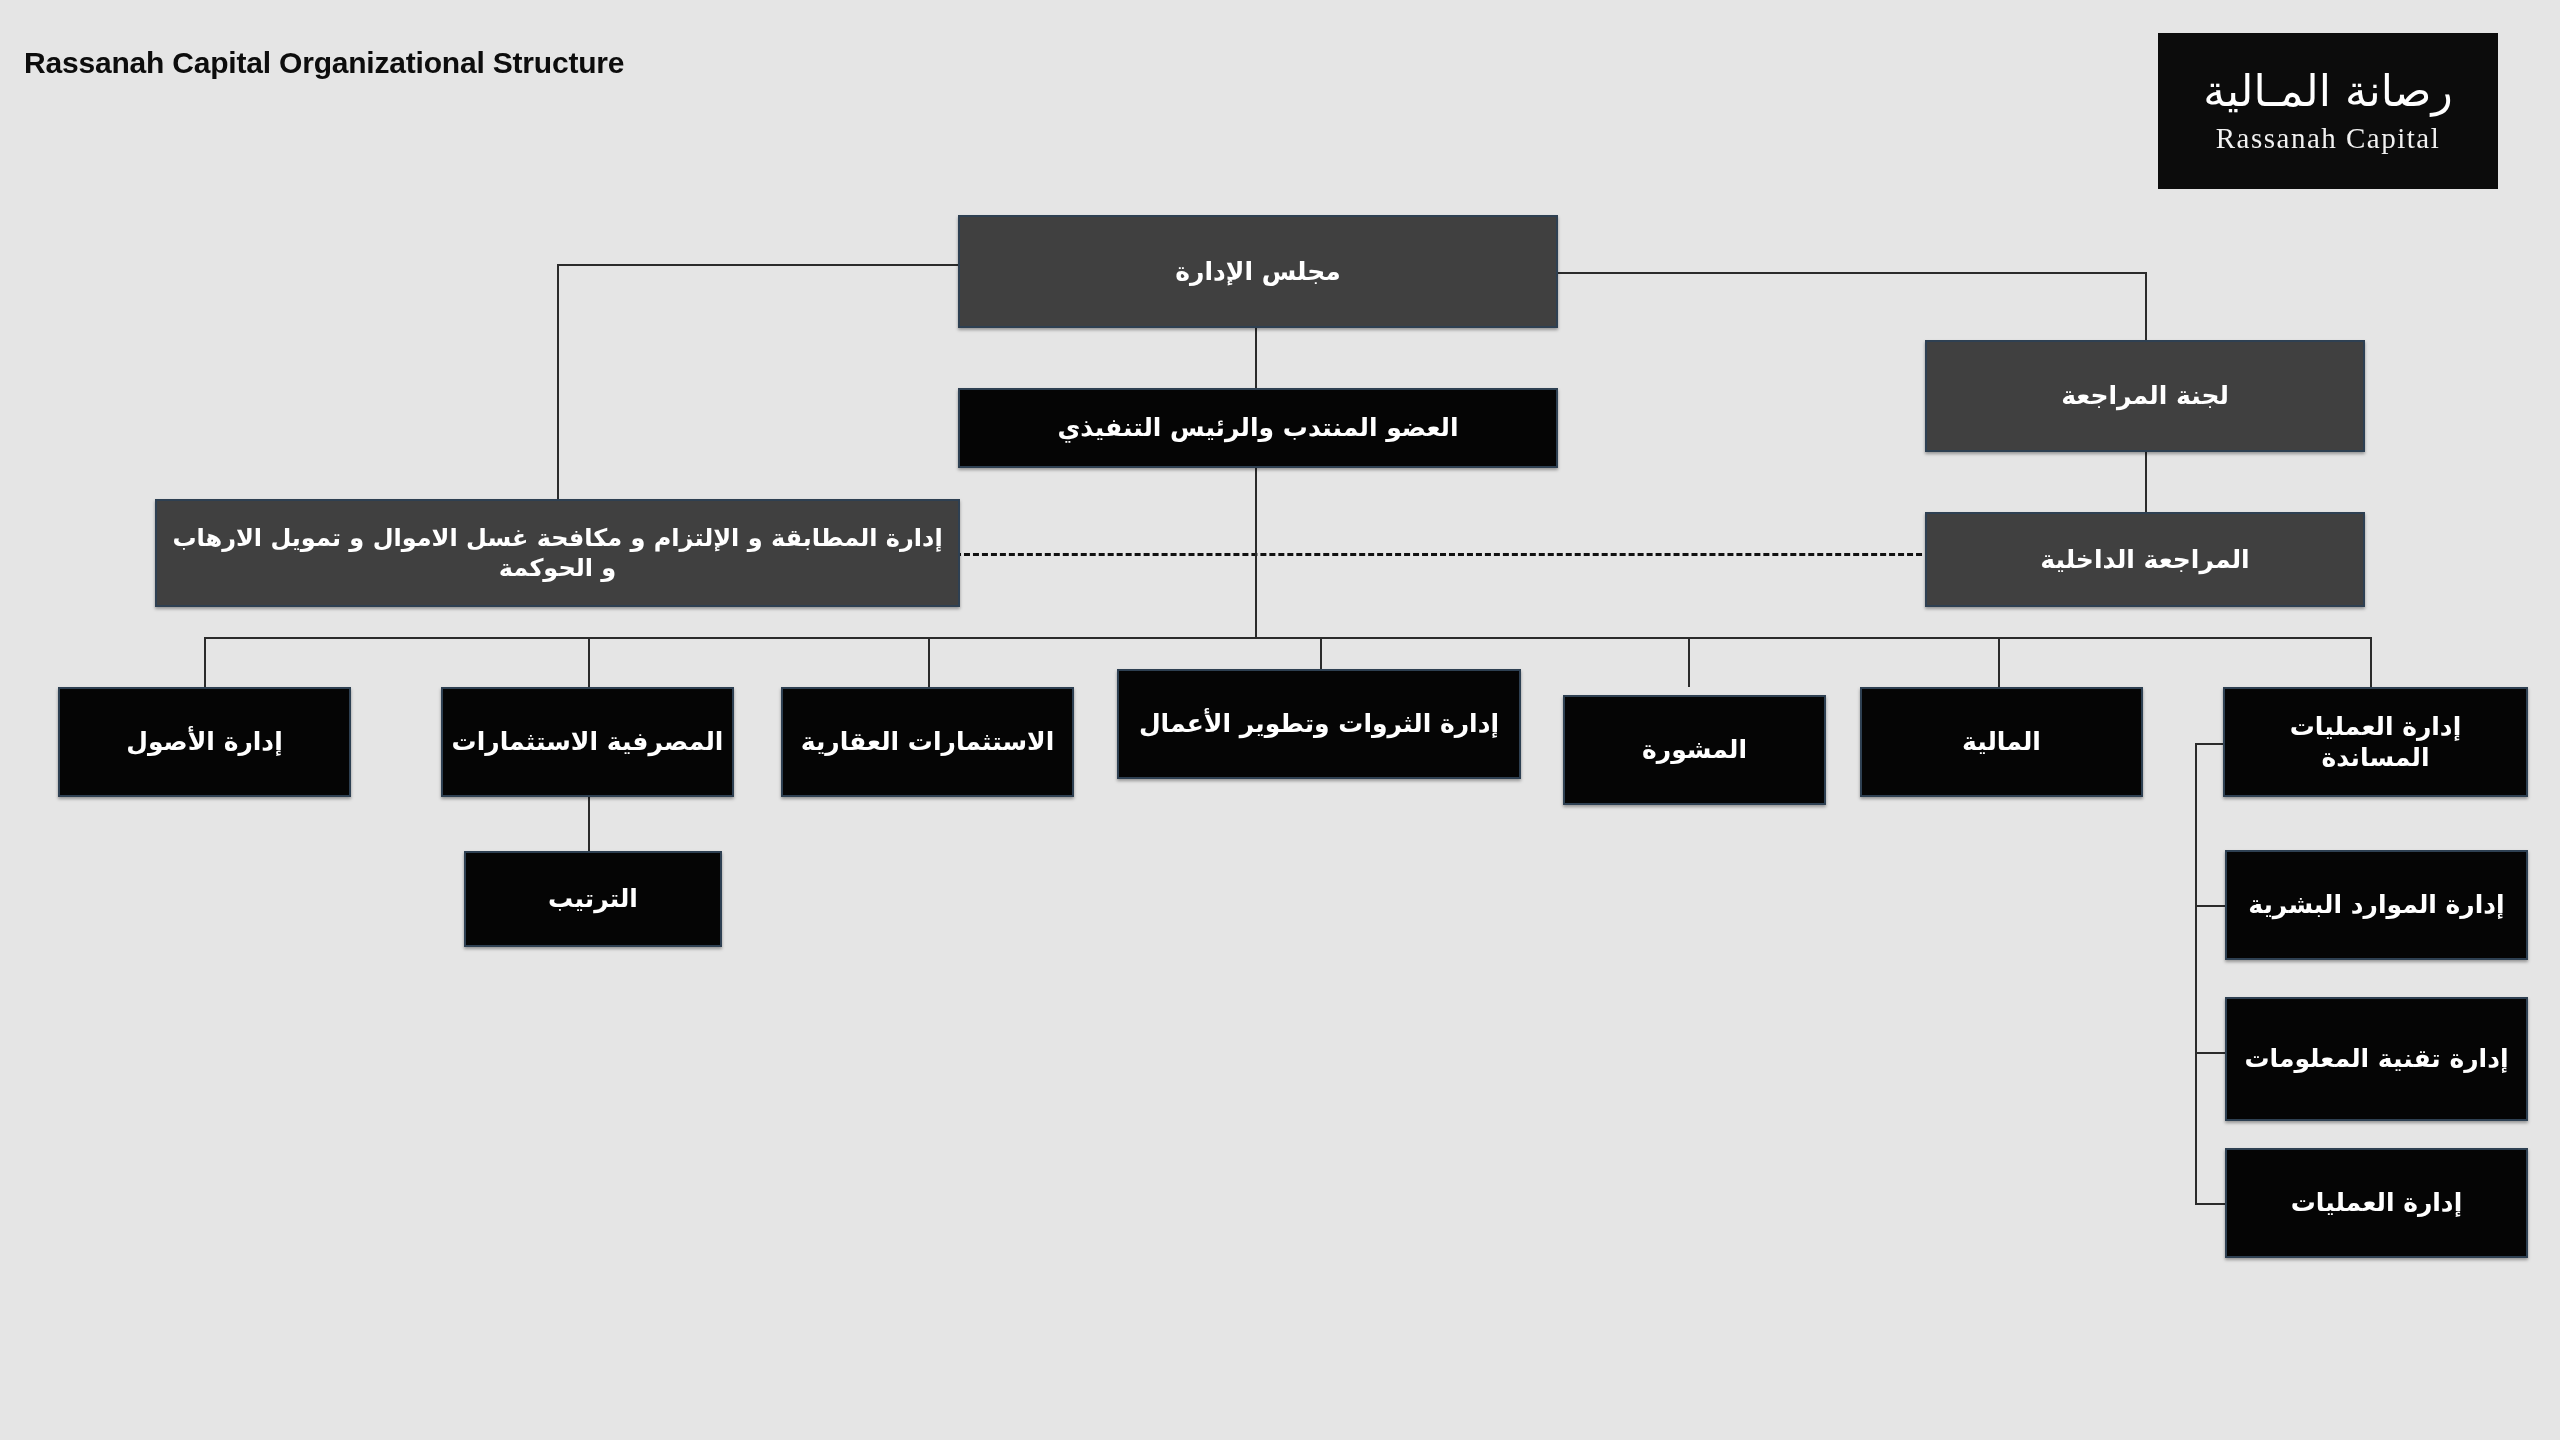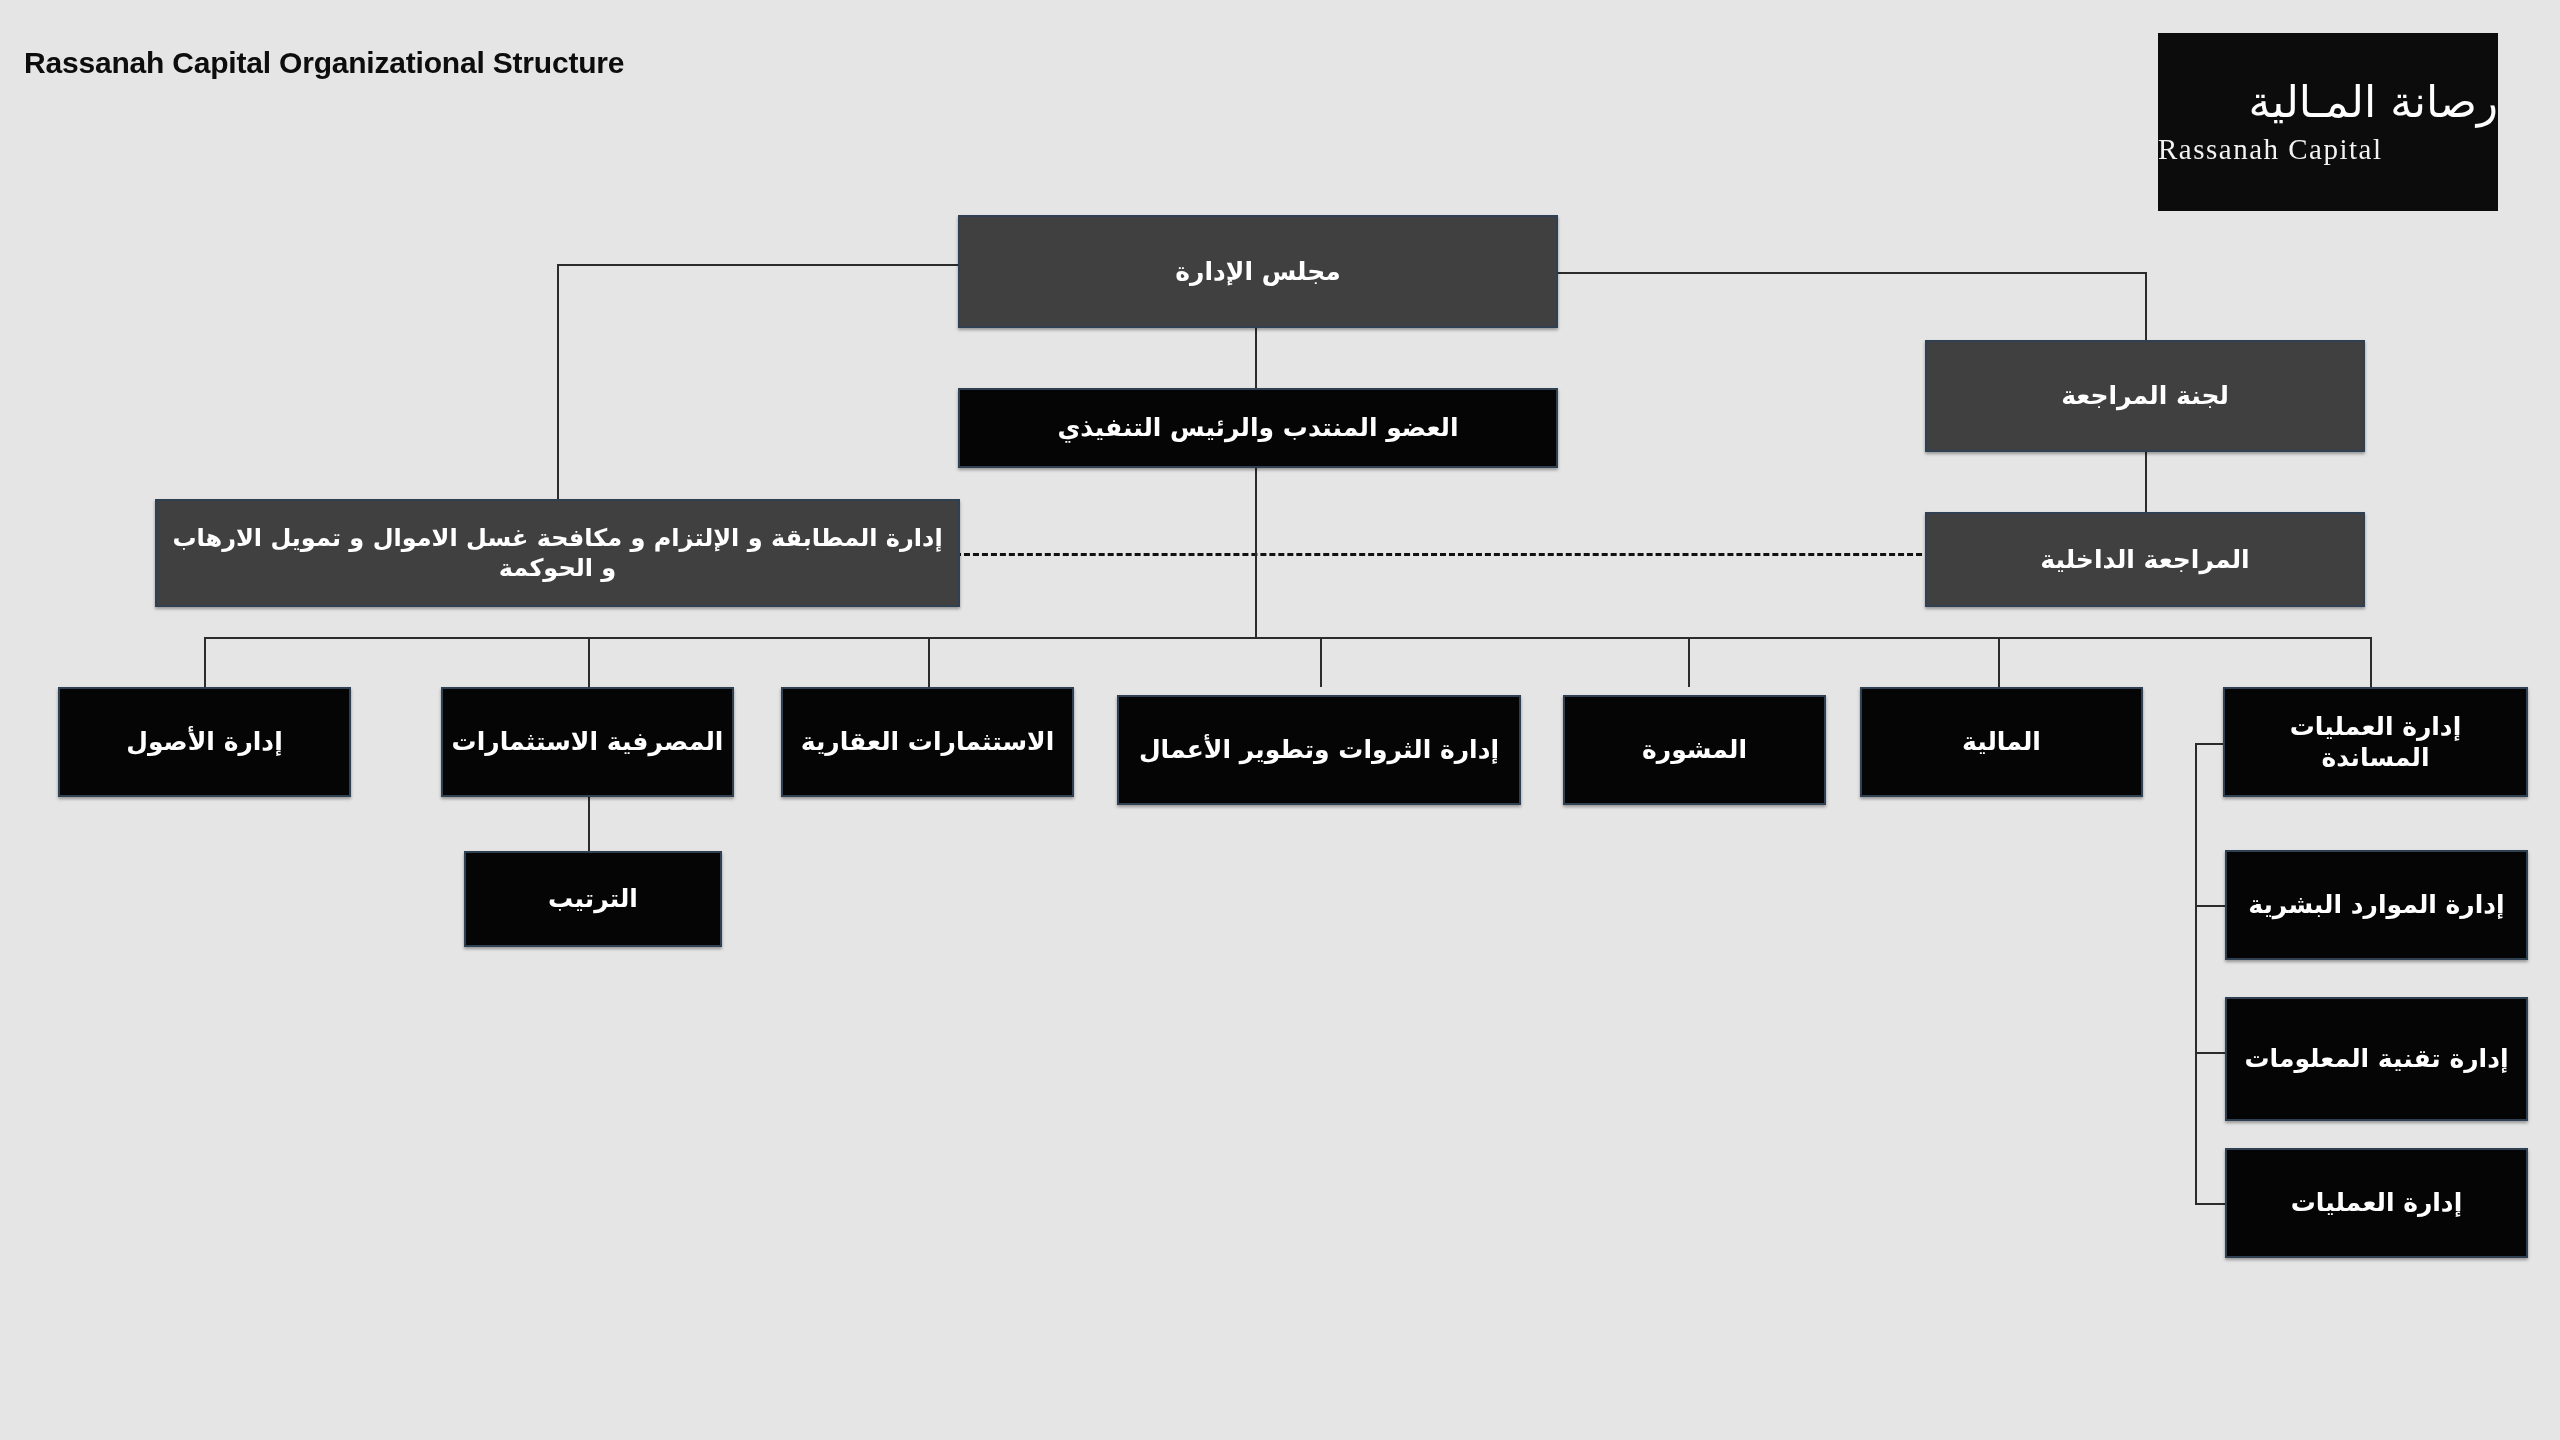--- a/index.html
+++ b/index.html
@@ -32,24 +32,25 @@
     letter-spacing: -0.2px;
     white-space: nowrap;
   }
 
   
   .logo {
     position: absolute;
     left: 2158px;
     top: 33px;
     width: 340px;
-    height: 178px;
+    height: 156px;
     background: #0c0c0c;
     display: flex;
     flex-direction: column;
+    align-items: center;
     justify-content: center;
     overflow: hidden;
   }
   .logo-ar {
     color: #ffffff;
     font-size: 44px;
     font-weight: 500;
     letter-spacing: 2px;
     direction: rtl;
     line-height: 1.1;
@@ -167,21 +168,21 @@
   </div>
 
   <div class="node black" style="left:441px; top:687px; width:293px; height:110px;">
     <span class="label">المصرفية الاستثمارات</span>
   </div>
 
   <div class="node black" style="left:781px; top:687px; width:293px; height:110px;">
     <span class="label">الاستثمارات العقارية</span>
   </div>
 
-  <div class="node black" style="left:1117px; top:695px; width:404px; height:110px;">
+  <div class="node black" style="left:1117px; top:669px; width:404px; height:110px;">
     <span class="label">إدارة الثروات وتطوير الأعمال</span>
   </div>
 
   <div class="node black" style="left:1563px; top:687px; width:263px; height:110px;margin-top:8px;">
     <span class="label">المشورة</span>
   </div>
 
   <div class="node black" style="left:1860px; top:687px; width:283px; height:110px;">
     <span class="label">المالية</span>
   </div>

